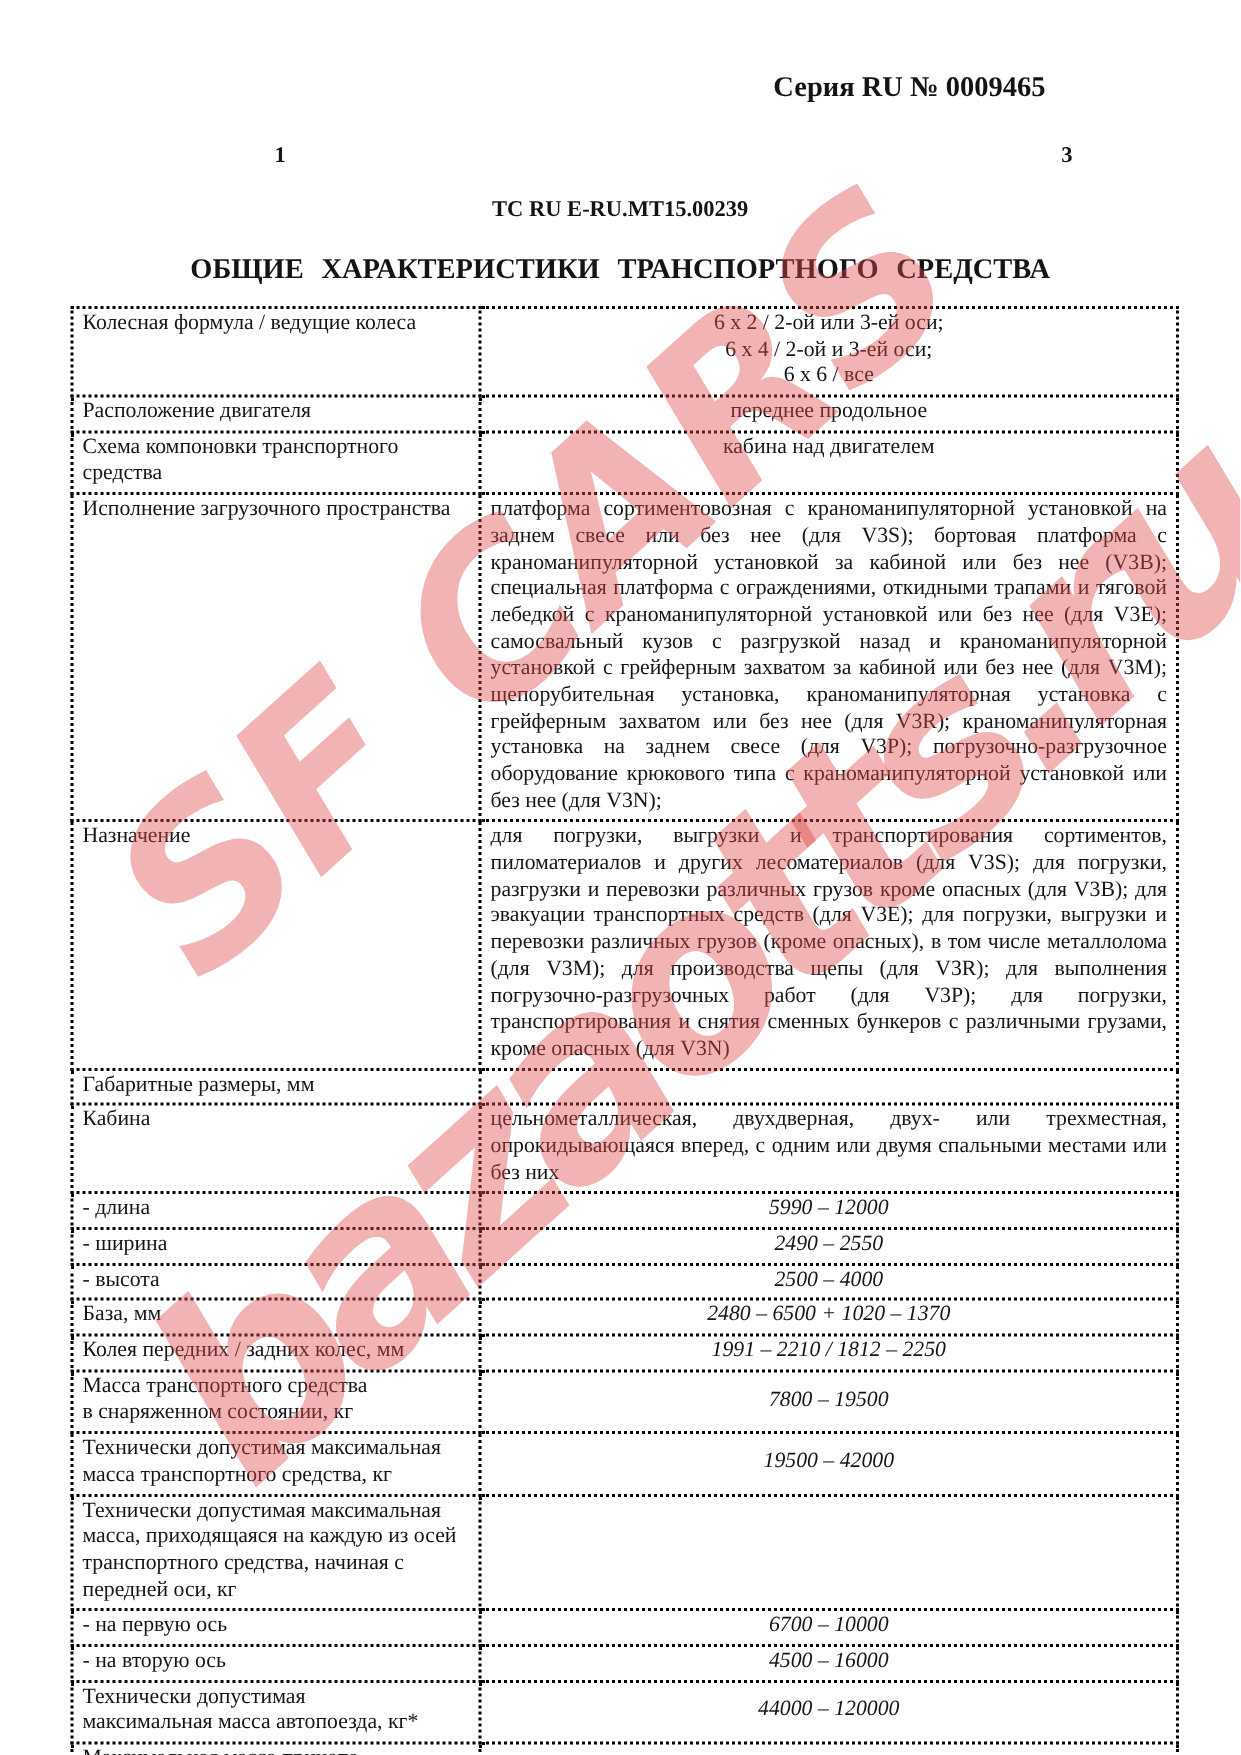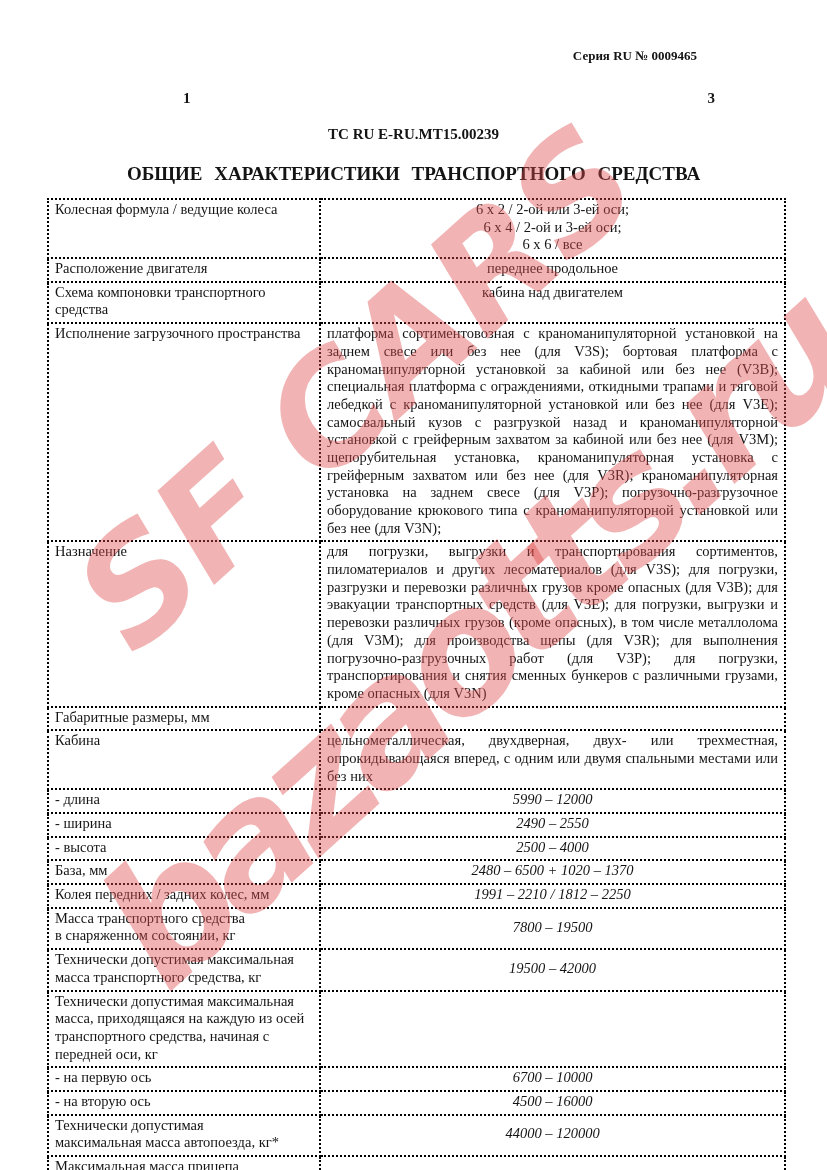--- a/index.html
+++ b/index.html
@@ -1,21 +1,21 @@
 <!DOCTYPE html>
 <html><head>
 <meta charset="utf-8">
 <style>
   html,body{margin:0;padding:0;}
   body{
     width:827px;height:1170px;background:#ffffff;position:relative;overflow:hidden;
     font-family:"Liberation Serif", serif;color:#141414;
   }
   .page{position:absolute;inset:0;}
-  .series{margin-top:48px;text-align:right;padding-right:130px;font-weight:bold;font-size:13px;}
+  .series{margin-top:48px;text-align:right;padding-right:130px;font-weight:bold;font-size:19px;}
   .pagenum-row{display:flex;justify-content:space-between;margin-top:26px;padding:0 112px 0 183px;font-weight:bold;font-size:15px;}
   .approval{margin-top:19px;text-align:center;font-weight:bold;font-size:15px;}
   .doc-title{margin-top:20px;text-align:center;font-weight:bold;font-size:19px;word-spacing:7px;}
   table.char-table{
     margin:13px 0 0 47px;width:733px;border-collapse:collapse;
     font-size:14.5px;line-height:1.22;table-layout:fixed;
     border:2px dotted #000;
   }
   table.char-table td{
     border:2px dotted #000;vertical-align:top;padding:1px 6px 3px 6px;

